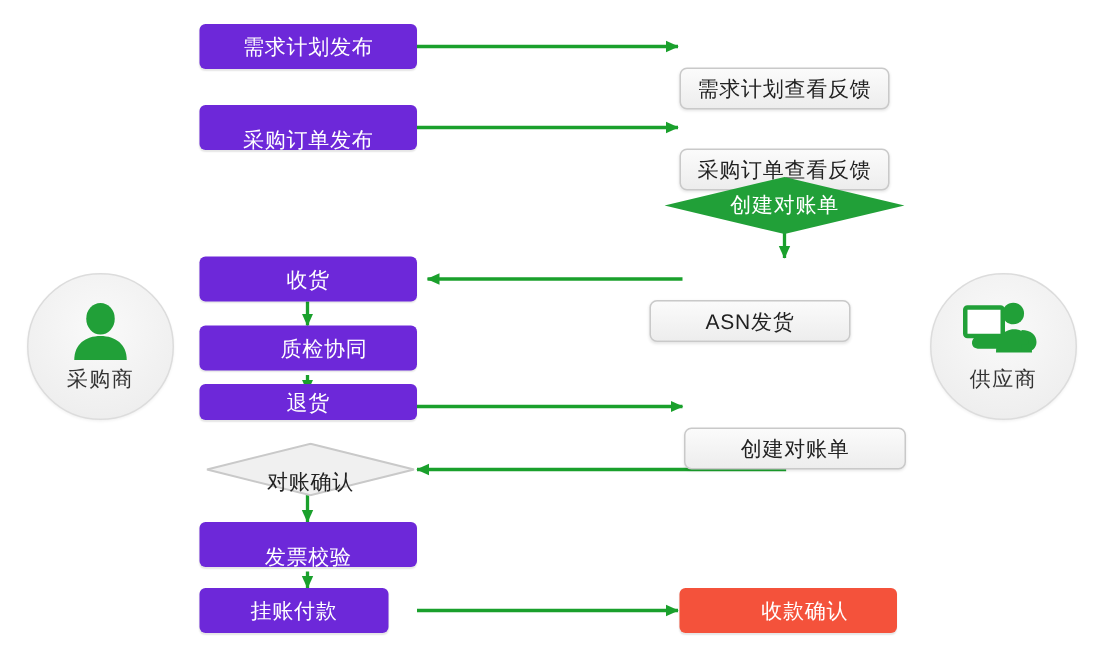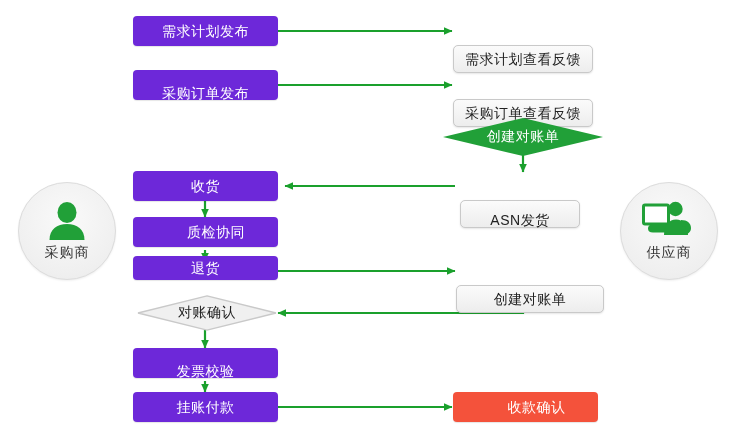--- a/index.html
+++ b/index.html
@@ -199,52 +199,52 @@
     <span class="label">采购订单查看反馈</span>
   </div>
 
   <div class="diamond diamond-green" style="left:443px; top:118px; width:160px; height:38px;">
     <svg class="dshape" viewBox="0 0 160 38" preserveAspectRatio="none" xmlns="http://www.w3.org/2000/svg">
       <polygon points="80,0 160,19 80,38 0,19" fill="#21a038"></polygon>
     </svg>
     <span class="label">创建对账单</span>
   </div>
 
-  <div class="node box-light" style="left:460px; top:172px; width:120px; height:28px;align-items:flex-end;">
+  <div class="node box-light" style="left:433px; top:172px; width:134px; height:28px;">
     <span class="label">ASN发货</span>
   </div>
 
   <div class="node box-green" style="left:133px; top:171px; width:145px; height:30px;">
     <span class="label">收货</span>
   </div>
 
   <div class="node box-green" style="left:133px; top:217px; width:145px; height:30px;padding-left:21px;">
     <span class="label">质检协同</span>
   </div>
 
   <div class="node box-green" style="left:133px; top:256px; width:145px; height:24px;">
     <span class="label">退货</span>
   </div>
 
   <div class="node box-light" style="left:456px; top:257px; width:148px; height:28px;">
     <span class="label">创建对账单</span>
   </div>
 
-  <div class="diamond diamond-light" style="left:137px; top:295px; width:140px; height:36px;">
+  <div class="diamond diamond-light" style="left:137px; top:295px; width:140px; height:36px;align-items:flex-end;">
     <svg class="dshape" viewBox="0 0 140 36" preserveAspectRatio="none" xmlns="http://www.w3.org/2000/svg">
       <polygon points="70,0.8 139,18 70,35.2 1,18" fill="#f0f0f0" stroke="#c9c9c9" stroke-width="1.3"></polygon>
     </svg>
     <span class="label">对账确认</span>
   </div>
 
   <div class="node box-green" style="left:133px; top:348px; width:145px; height:30px;align-items:flex-end;">
     <span class="label">发票校验</span>
   </div>
 
-  <div class="node box-green" style="left:133px; top:392px; width:145px; height:30px;align-items:center;">
+  <div class="node box-green" style="left:133px; top:392px; width:126px; height:30px;align-items:center;">
     <span class="label">挂账付款</span>
   </div>
 
   <div class="node box-orange" style="left:453px; top:392px; width:145px; height:30px;padding-left:22px;">
     <span class="label">收款确认</span>
   </div>
 
 </div>
 
 </body></html>

